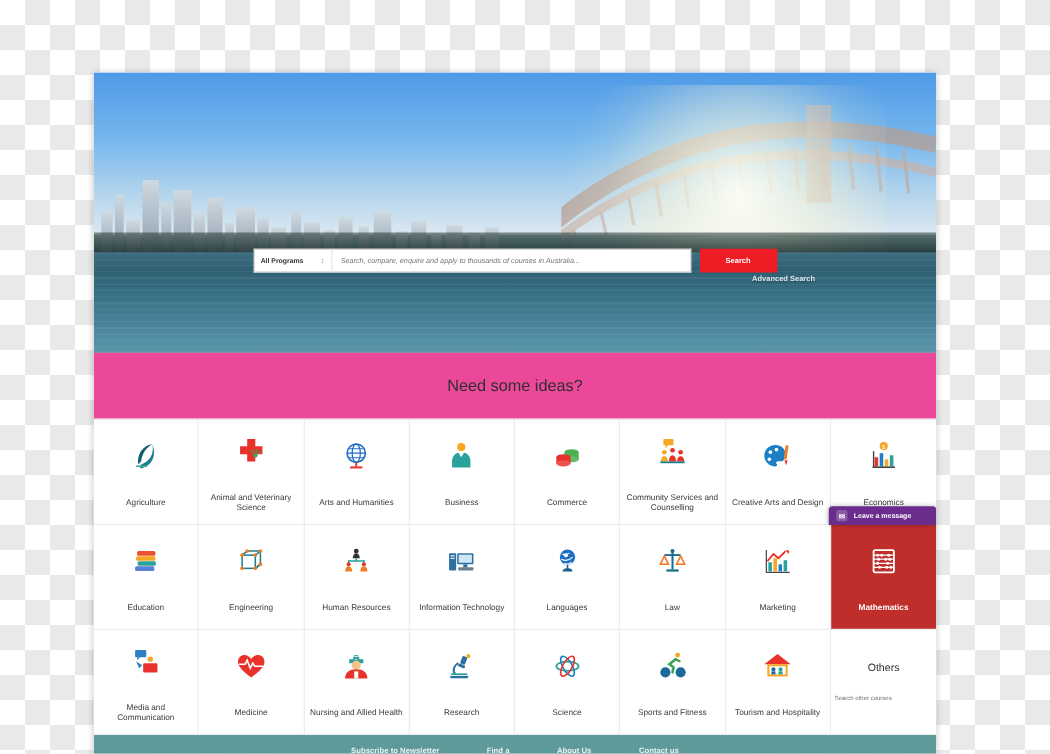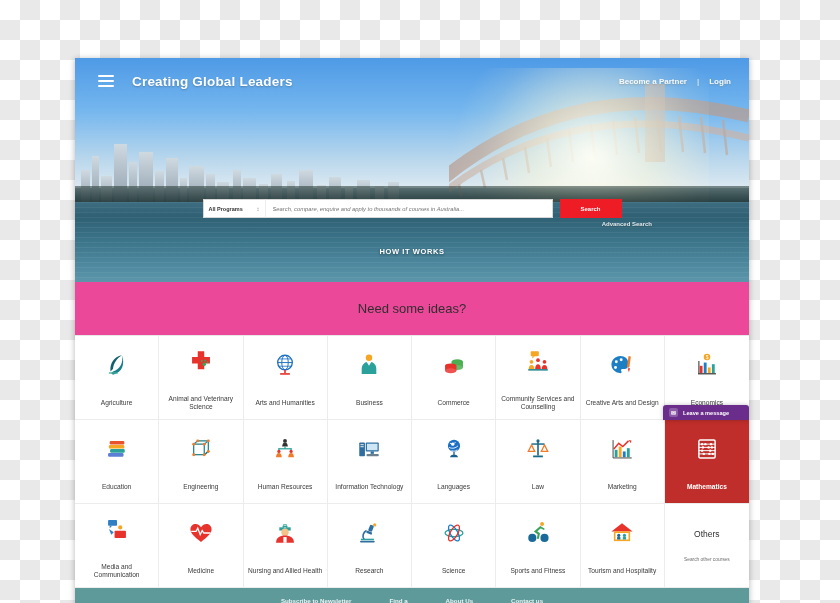--- a/index.html
+++ b/index.html
@@ -165,21 +165,21 @@
   }
 
   
   .grid {
     display: grid; grid-template-columns: repeat(8, 1fr);
     border-top: 1px solid #e8e8e8;
     background: #ffffff;
   }
   .cell {
     height: 84px; border-right: 1px solid #ececec; border-bottom: 1px solid #ececec;
-    display: flex; flex-direction: column; align-items: center; justify-content: center;
+    display: flex; flex-direction: column; justify-content: center;
     cursor: pointer; padding: 4px 3px; position: relative; background: #fff; gap: 14px;
   }
   .cell:nth-child(8n) { border-right: none; }
   .cell .ic { height: 30px; display: flex; align-items: flex-end; justify-content: center; }
   .cell .lbl {
     margin-top: 7px; font-size: 6.6px; color: #3a3a3a; text-align: center; line-height: 1.25;
   }
   .cell.active { background: #bf2e2a; }
   .cell.active .lbl { color: #ffffff; font-weight: bold; }
   .cell.others .lbl { font-size: 8.5px; color: #2f2f2f; margin-top: 0; }
@@ -264,47 +264,33 @@
       <i style="left:254px;width:12px; height:27px;"></i>
       <i style="left:270px;width:8px;  height:17px;"></i>
       <i style="left:282px;width:13px; height:24px;"></i>
       <i style="left:300px;width:9px;  height:18px;"></i>
       <i style="left:313px;width:11px; height:22px;"></i>
     </div>
 
     <div class="hero-land"></div>
     <div class="hero-water"></div>
 
-    <div class="topbar">
-      <div class="hamburger">
-        <span></span>
-          <span></span>
-          <span></span>
-      </div>
-      <div class="brand-title">Creating Global Leaders</div>
-      <div class="top-right">
-        <span>Become a Partner</span>
-        <span class="top-sep">|</span>
-        <span>Login</span>
-      </div>
-    </div>
 
 
     <div class="search-row">
       <div class="search-shell">
         <div class="prog-select">
           <span>All Programs</span>
           <span class="caret">↕</span>
         </div>
         <input class="search-input" type="text" placeholder="Search, compare, enquire and apply to thousands of courses in Australia..." style="">
         <button class="search-btn">Search</button>
       </div>
     </div>
     <div class="adv-search">Advanced Search</div>
-    <div class="how-it-works">HOW IT WORKS</div>
   </div>
 
   <div class="ideas-head">Need some ideas?</div>
 
   <div class="grid" id="cat-grid">
       <div class="cell">
         <div class="ic">
           <svg viewBox="0 0 32 32" width="26" height="26">
             <path d="M22 4C12 6 7 14 8 24l3-3c1-8 5-13 11-17z" fill="#12606b"></path>
             <path d="M22 4c2 9-2 17-11 20l-2 2 2 2c12-3 15-14 11-24z" fill="#1a7f8c"></path>

